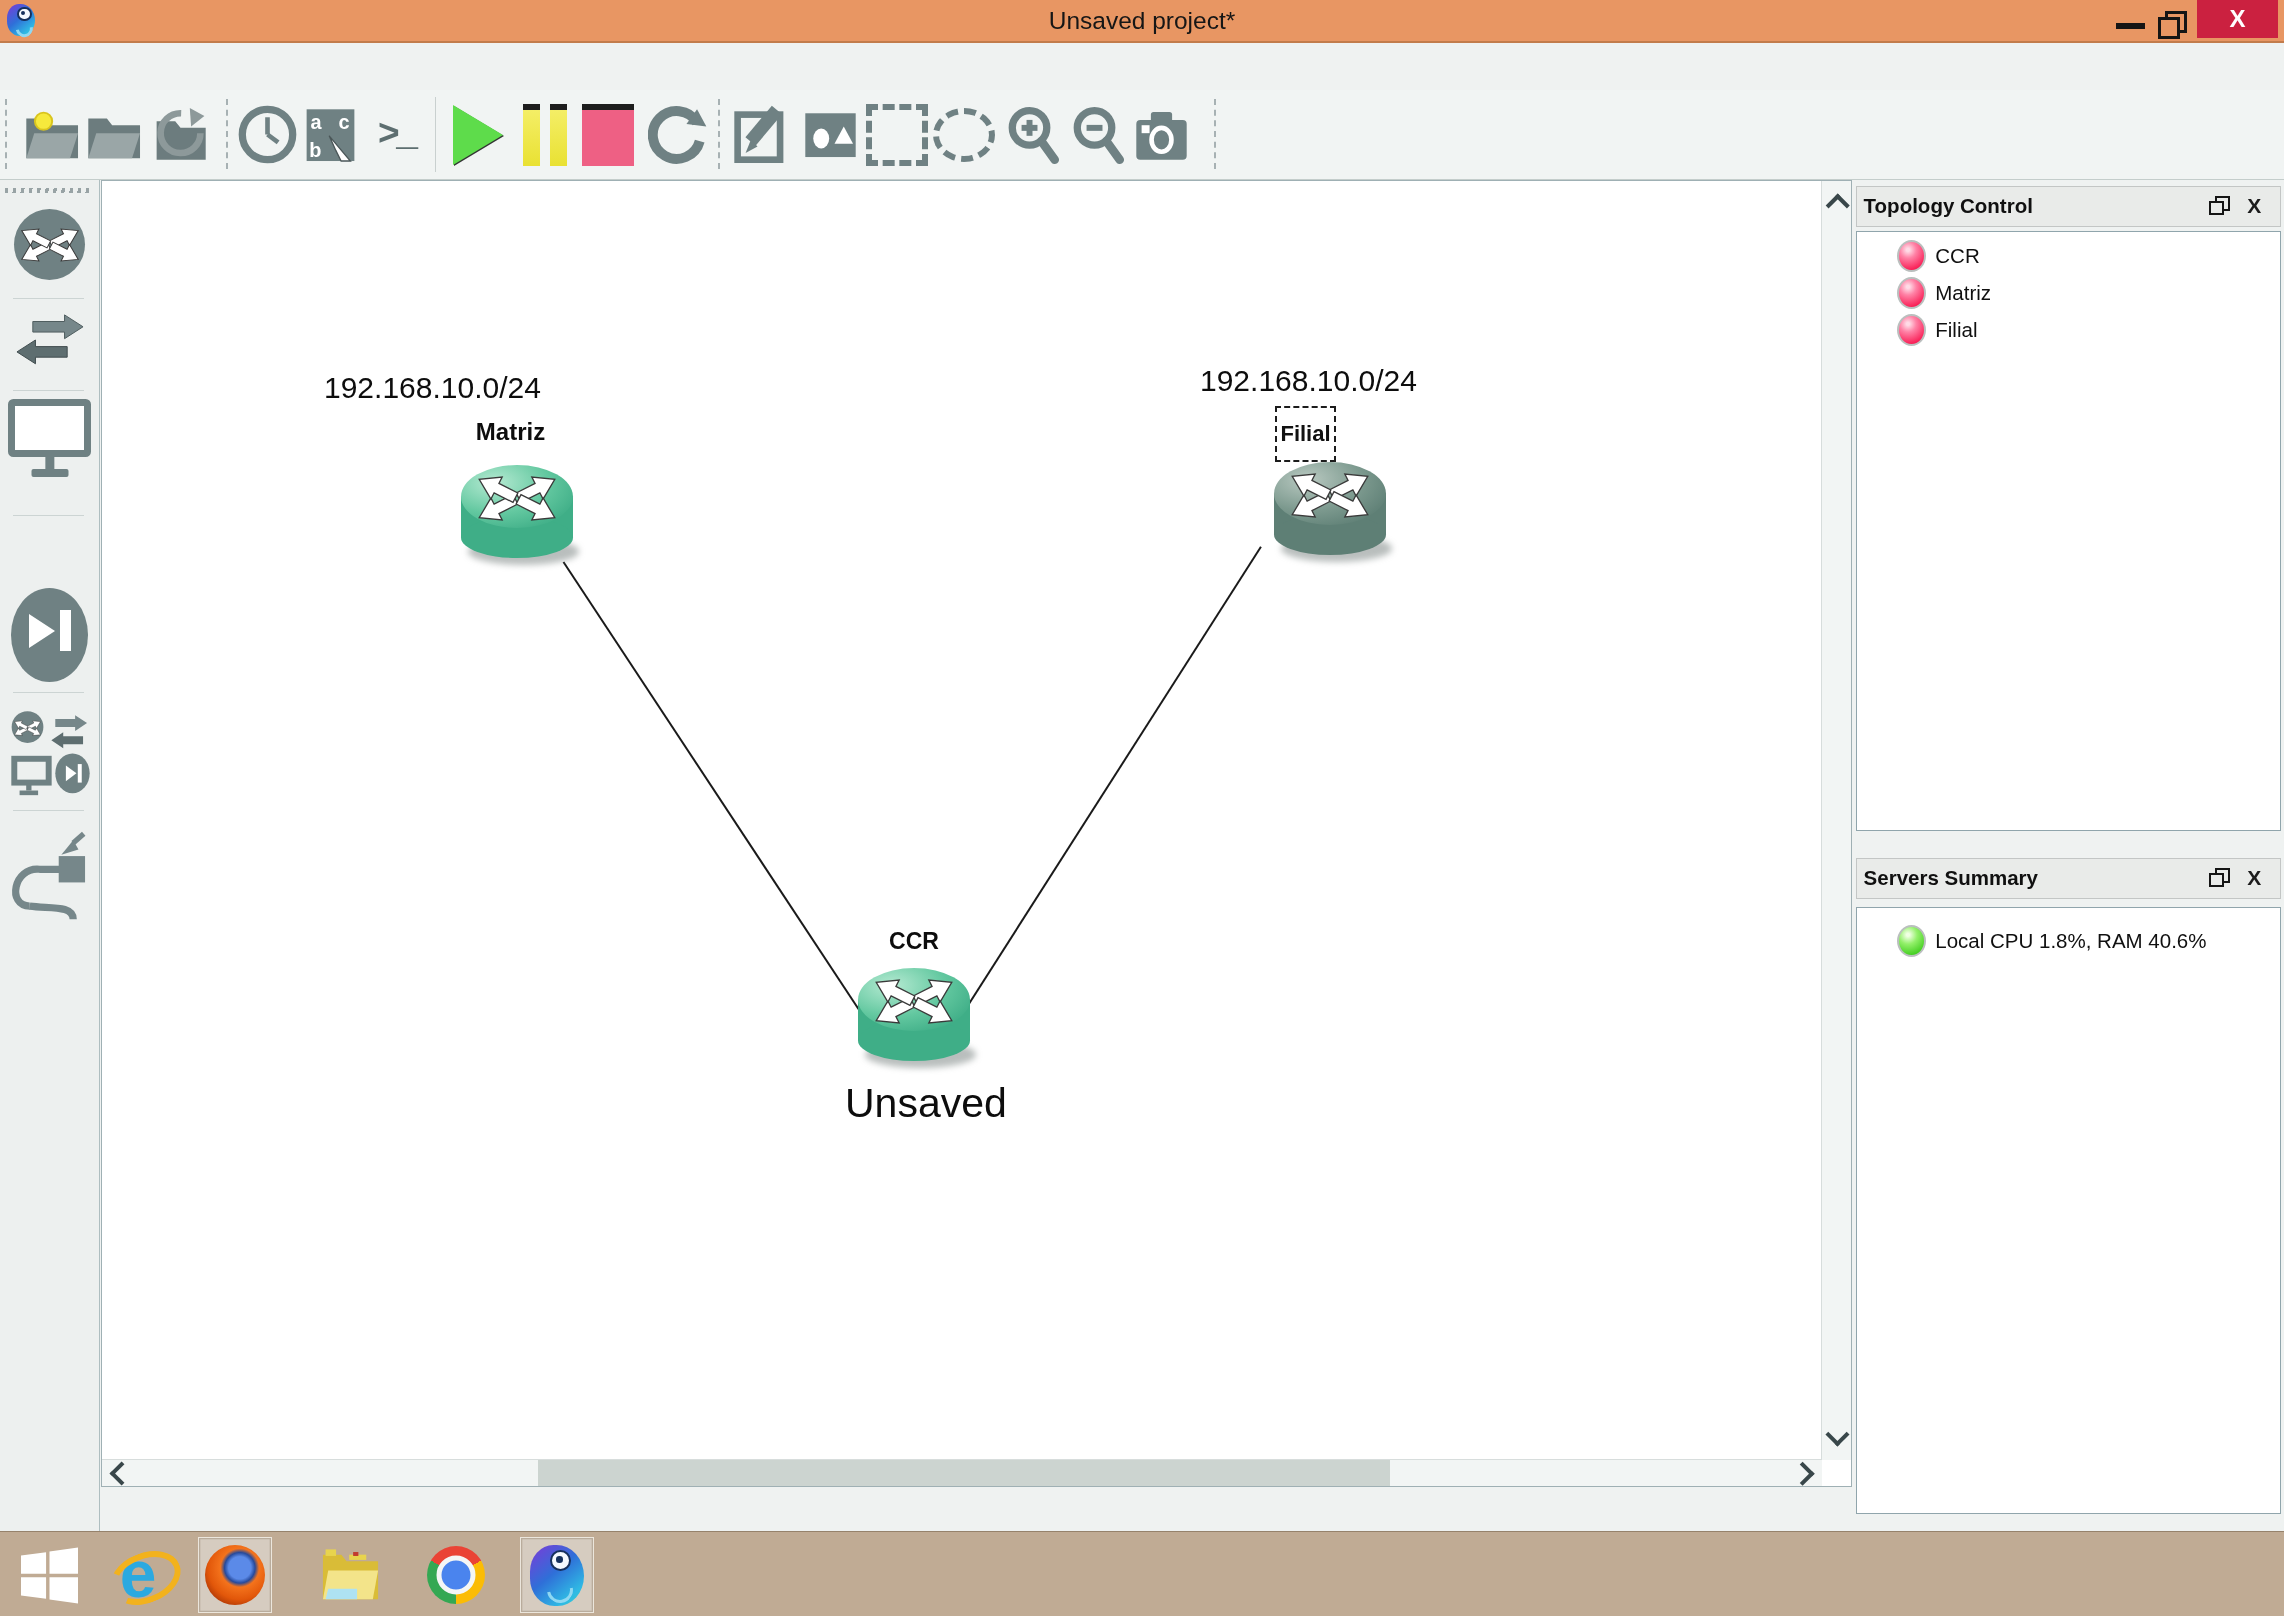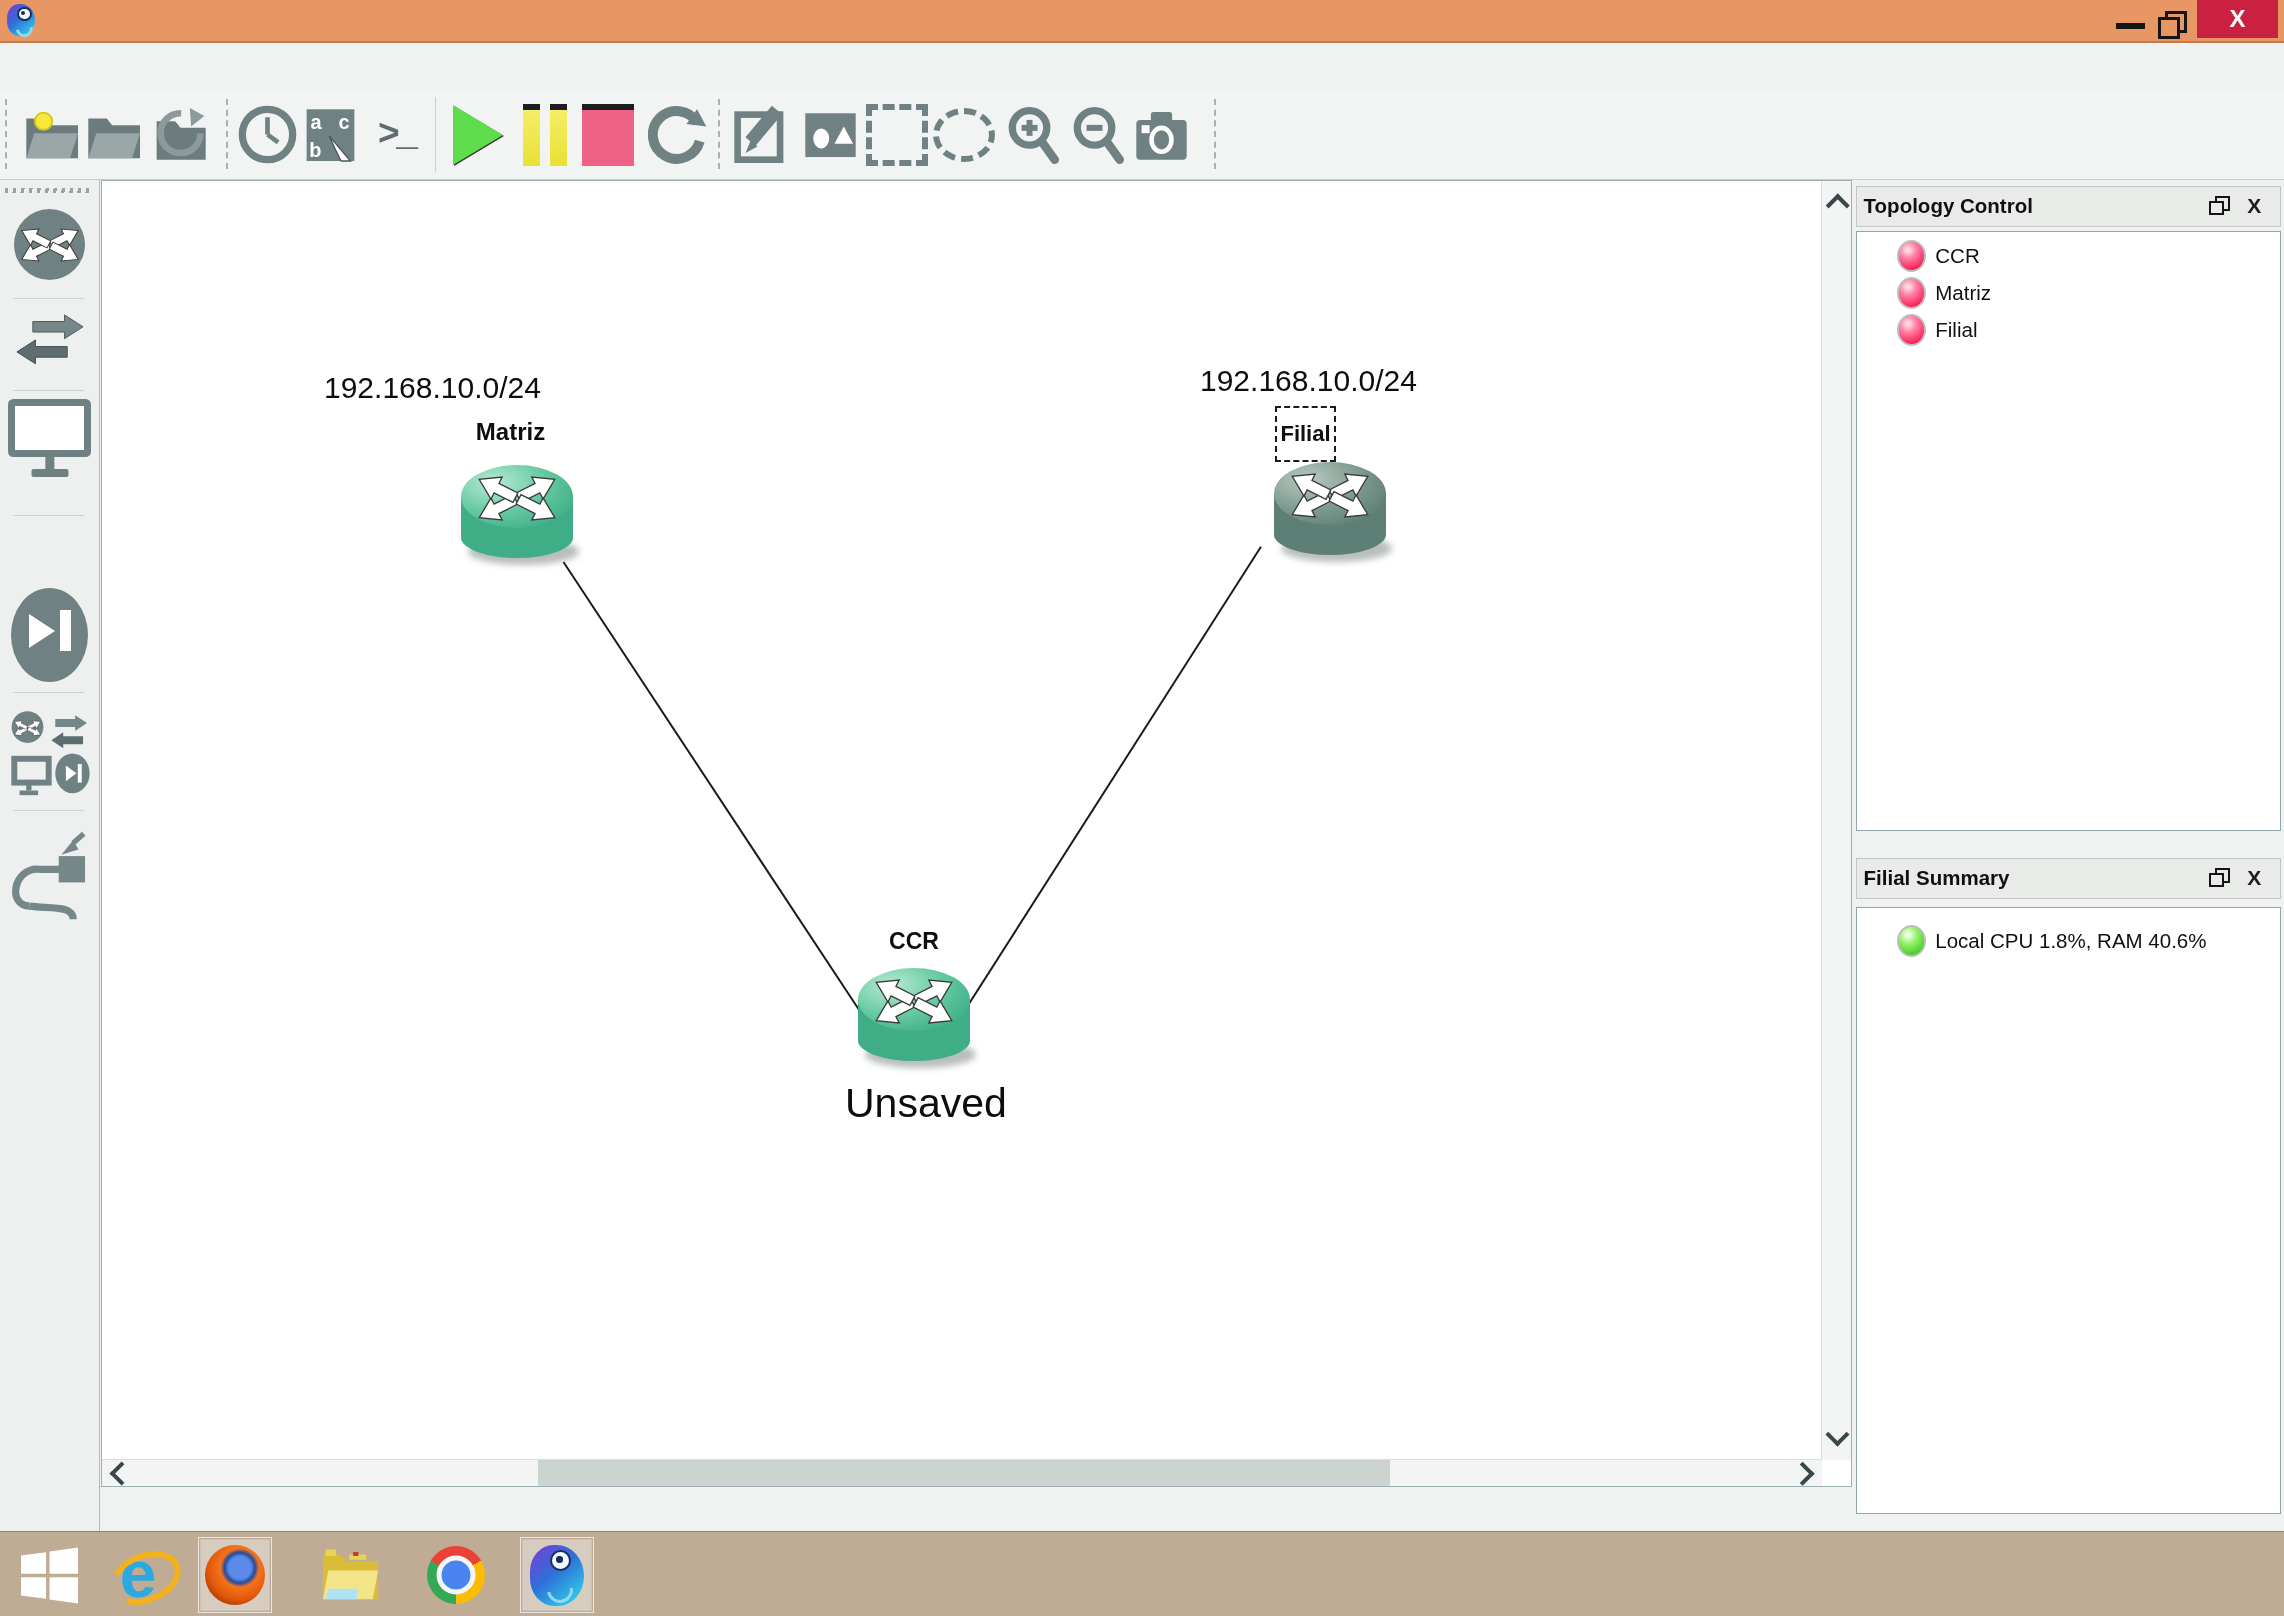--- a/index.html
+++ b/index.html
@@ -126,20 +126,21 @@
       </g>
     </defs>
   </svg>
 
   <div class="abs" id="titlebar">
     <div class="abs gns3-logo" style="left:6.6px;top:4px;width:28px;height:32px;">
       <div class="gns3-eye" style="left:10.6px;top:2.6px;width:10.6px;height:10.6px;"></div>
       <div class="gns3-pupil" style="left:14.5px;top:6.6px;width:4px;height:4px;"></div>
       <div class="gns3-tail" style="left:9.3px;top:16px;width:10.6px;height:10.6px;"></div>
     </div>
+    <div class="abs" id="title-text">Unsaved project*</div>
     <div class="abs" id="win-min"></div>
     <div class="abs" id="win-restore">
       <div class="sq-back"></div>
         <div class="sq-front"></div>
     </div>
     <div class="abs" id="win-close">X</div>
   </div>
 
 
   <div class="abs" id="toolbar">
@@ -391,21 +392,21 @@
       <div class="orb pink"></div>
       <span class="sum-label">Matriz</span>
     </div>
     <div class="sum-row" style="top:79px">
       <div class="orb pink"></div>
       <span class="sum-label">Filial</span>
     </div>
   </div>
 
   <div class="panel-header" style="top:858px">
-    <span>Filial Summary</span>
+    <span>Servers Summary</span>
     <div class="dock-icon" style="right:49px">
         <div class="sq-back"></div>
         <div class="sq-front"></div>
       </div>
     <div class="ph-x" style="right:14.5px">X</div>
   </div>
   <div class="panel-body" style="top:907px;height:607px">
     <div class="sum-row" style="top:14.5px">
       <div class="orb green"></div>
       <span class="sum-label">Local CPU 1.8%, RAM 40.6%</span>

